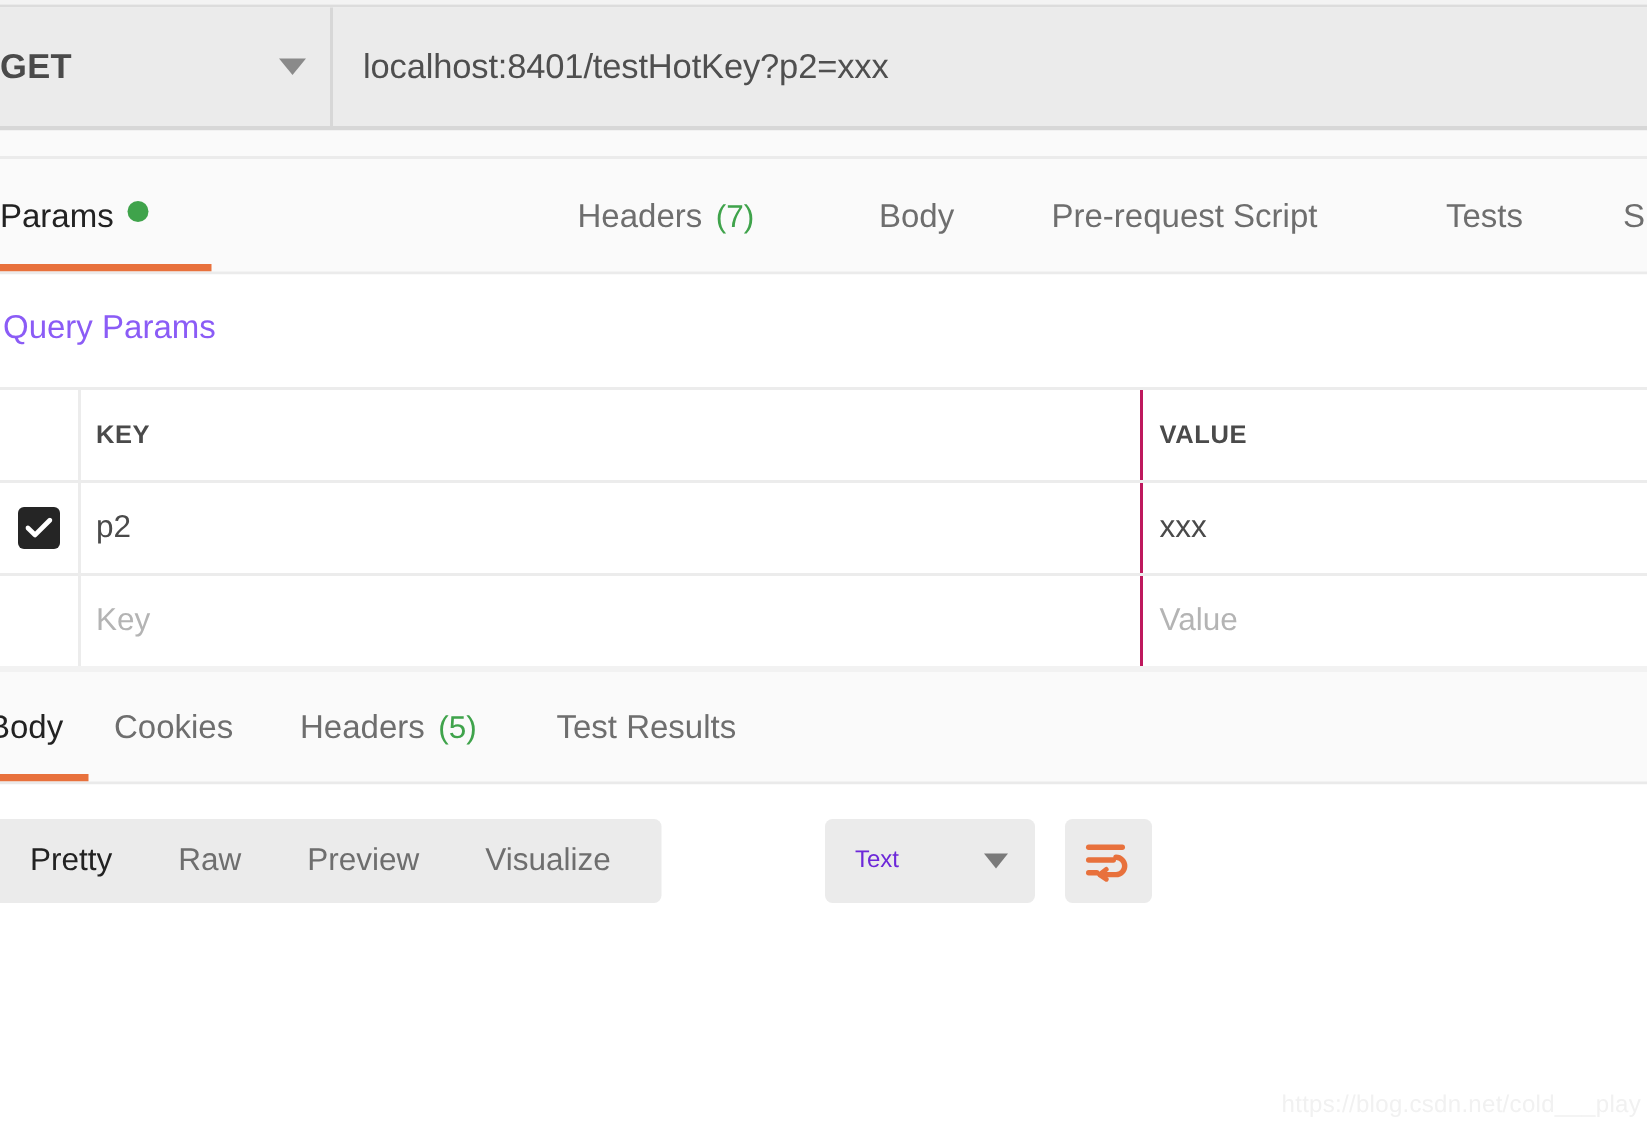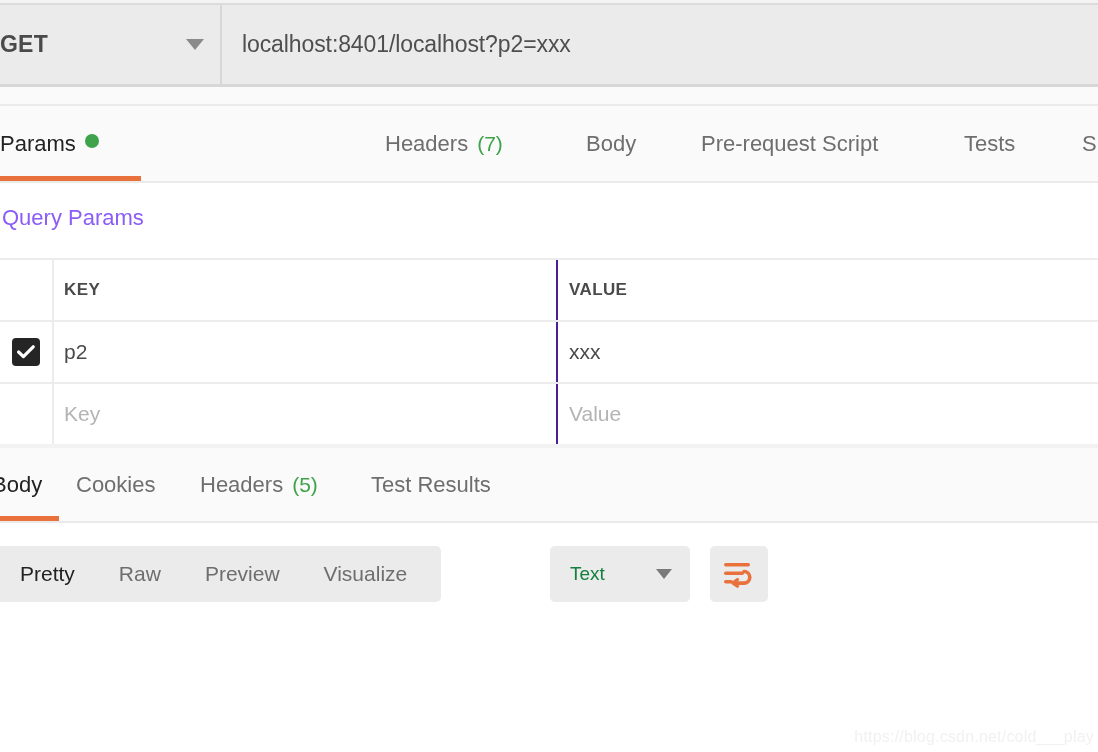--- a/index.html
+++ b/index.html
@@ -176,25 +176,25 @@
   }
   .pcell-check {
     width: 54px;
     display: flex;
     align-items: center;
     justify-content: center;
     border-right: 2px solid #ececec;
     box-sizing: border-box;
   }
   .pcell-key {
-    width: 504px;
+    width: 708px;
     display: flex;
     align-items: center;
     padding-left: 10px;
-    border-right: 2px solid #4c1d95;
+    border-right: 2px solid #be185d;
     box-sizing: border-box;
   }
   .pcell-value {
     flex: 1;
     display: flex;
     align-items: center;
     padding-left: 11px;
     box-sizing: border-box;
   }
   .th {
@@ -280,22 +280,22 @@
     width: 140px; height: 56px;
     background: #ebebeb;
     border-radius: 5px;
     display: flex;
     align-items: center;
     justify-content: space-between;
     padding: 0 18px 0 20px;
     box-sizing: border-box;
   }
   .text-select-label {
-    font-size: 19px;
-    color: #15803d;
+    font-size: 16px;
+    color: #6d28d9;
   }
   .caret-sm {
     width: 0; height: 0;
     border-left: 8px solid transparent;
     border-right: 8px solid transparent;
     border-top: 10px solid #7a7a7a;
   }
   .wrap-btn {
     position: absolute;
     left: 710px; top: 546px;
@@ -330,21 +330,21 @@
 
 <div class="top-rule"></div>
 <div class="top-rule-2"></div>
 
 <div class="url-row">
   <div class="method-box">
     <span class="method-label">GET</span>
     <span class="caret"></span>
   </div>
   <div class="url-box">
-    <span class="url-text">localhost:8401/localhost?p2=xxx</span>
+    <span class="url-text">localhost:8401/testHotKey?p2=xxx</span>
   </div>
 </div>
 <div class="url-row-under"></div>
 <div class="gap-white"></div>
 <div class="gap-rule"></div>
 
 <div class="req-tabs" id="req-tabs">
     <div class="tab active" style="position: absolute; left: 0px;">
       <span>Params</span>
       <span class="dot-green"></span>

